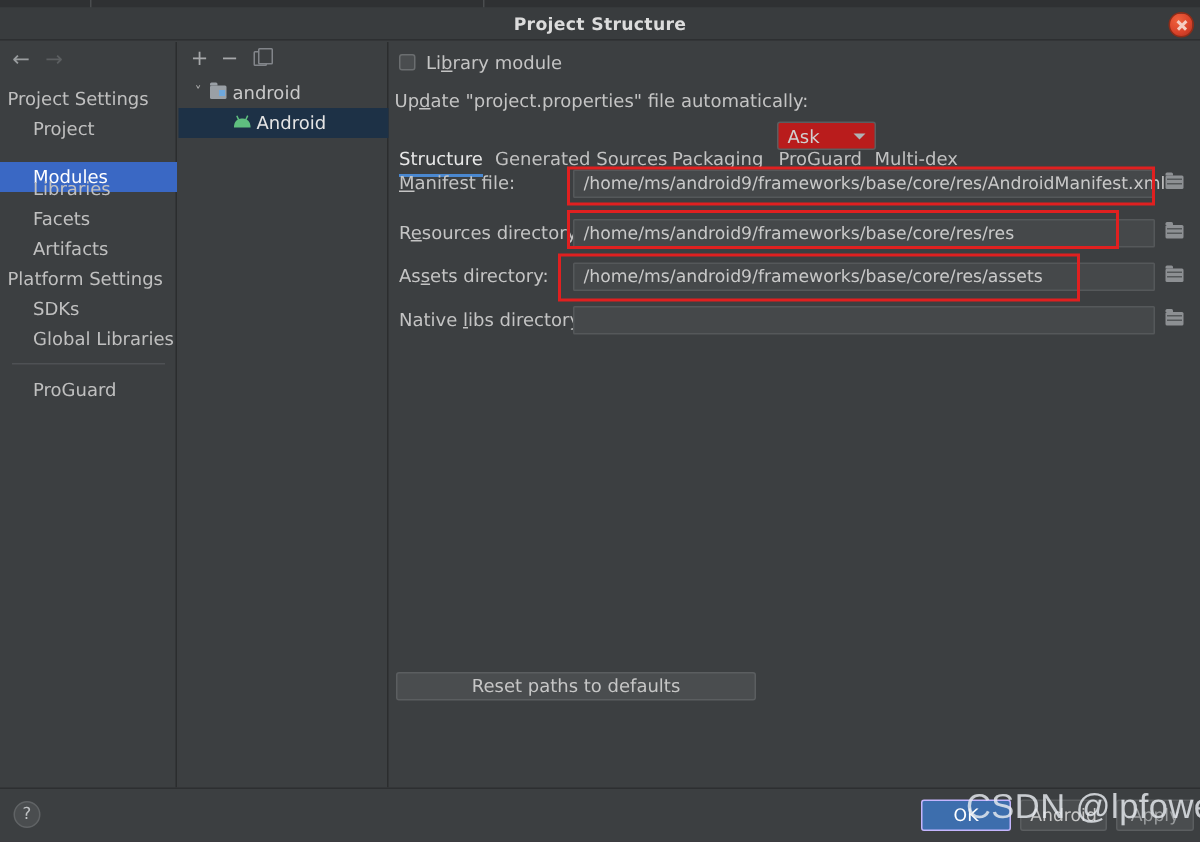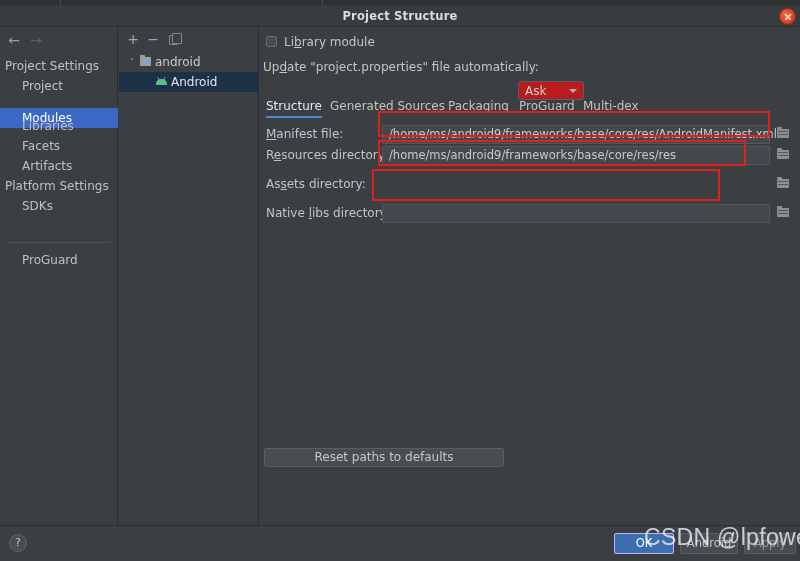--- a/index.html
+++ b/index.html
@@ -330,20 +330,21 @@
       </div>
 
       <div class="sb-item group" style="top:28px"><span>Project Settings</span></div>
       <div class="sb-item child" style="top:48px"><span>Project</span></div>
       <div class="sb-item child selected" style="top:80px"><span>Modules</span></div>
       <div class="sb-item child" style="top:108px"><span>Facets</span></div>
       <div class="sb-item child" style="top:88px"><span>Libraries</span></div>
       <div class="sb-item group" style="top:148px"><span>Platform Settings</span></div>
       <div class="sb-item child" style="top:128px"><span>Artifacts</span></div>
       <div class="sb-item child" style="top:168px"><span>SDKs</span></div>
+      <div class="sb-item child" style="top:188px"><span>Global Libraries</span></div>
       <div class="sb-divider" style="top:214px"></div>
       <div class="sb-item child" style="top:222px"><span>ProGuard</span></div>
     </div>
 
     <div class="tree-panel">
       <div class="tree-toolbar">
         <div class="tb-btn plus">+</div>
         <div class="tb-btn minus">−</div>
         <div class="tb-btn copy"><span class="copy-gl"></span></div>
       </div>
@@ -376,21 +377,21 @@
       </div>
 
       <div class="tabs">
         <span class="tab active" style="left:6px">Structure</span>
         <span class="tab" style="left:70px">Generated Sources</span>
         <span class="tab" style="left:188px">Packaging</span>
         <span class="tab" style="left:259px">ProGuard</span>
         <span class="tab" style="left:323px">Multi-dex</span>
       </div>
 
-      <div class="field-row" style="top:96px">
+      <div class="field-row" style="top:84px">
         <span class="field-label"><span class="mnem">M</span>anifest file:</span>
         <span class="field-input">
           <span class="txt">/home/ms/android9/frameworks/base/core/res/AndroidManifest.xml</span>
         </span>
         <span class="browse-btn">
             <span class="f"></span>
           </span>
       </div>
 
       <div class="field-row" style="top:117px">
@@ -398,20 +399,23 @@
         <span class="field-input">
           <span class="txt">/home/ms/android9/frameworks/base/core/res/res</span>
         </span>
         <span class="browse-btn">
             <span class="f"></span>
           </span>
       </div>
 
       <div class="field-row" style="top:146px">
         <span class="field-label">As<span class="mnem">s</span>ets directory:</span>
+        <span class="field-input">
+          <span class="txt">/home/ms/android9/frameworks/base/core/res/assets</span>
+        </span>
         <span class="browse-btn">
             <span class="f"></span>
           </span>
       </div>
 
       <div class="field-row" style="top:175px">
         <span class="field-label">Native <span class="mnem">l</span>ibs directory:</span>
         <span class="field-input">
           <span class="txt"></span>
         </span>

